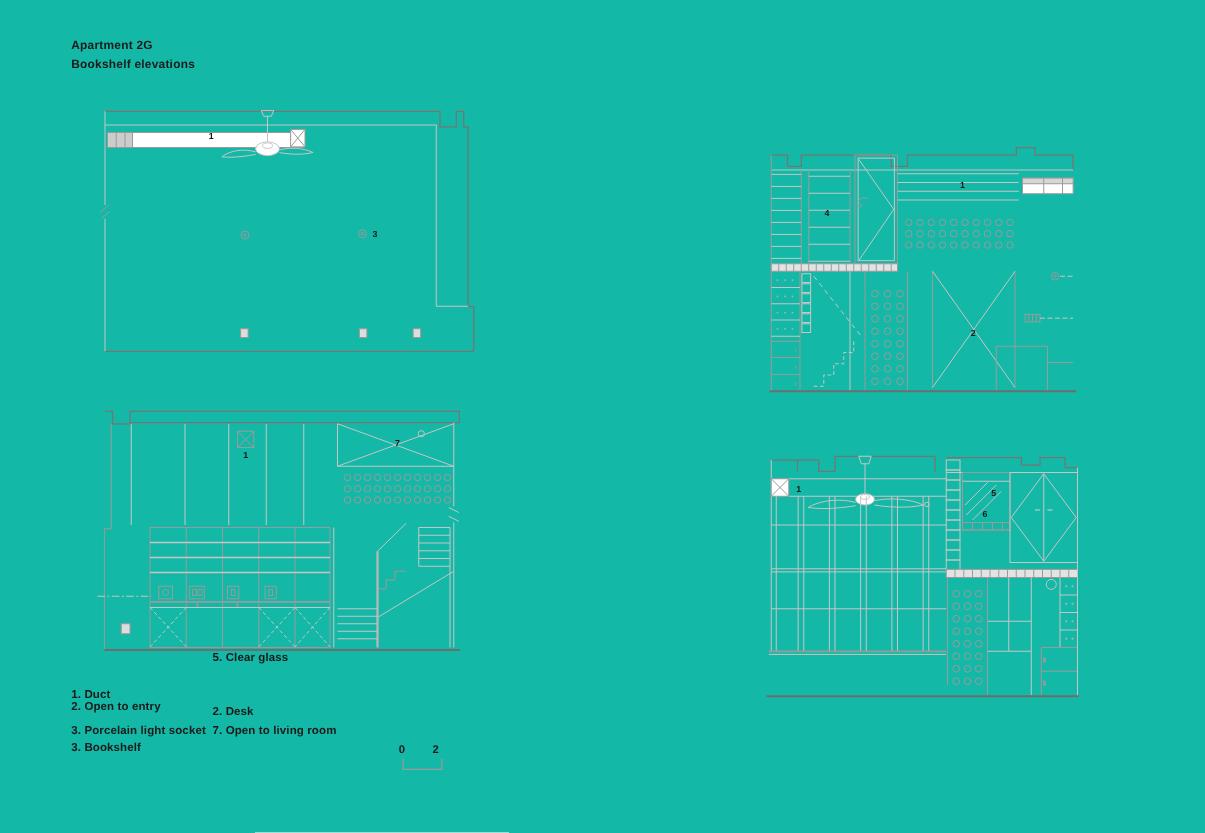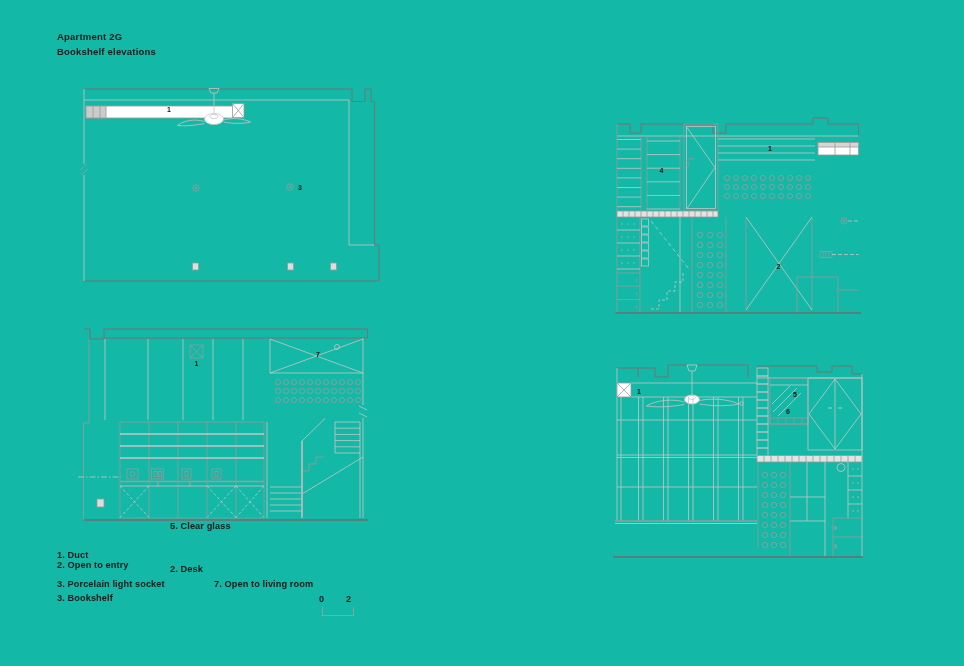--- a/index.html
+++ b/index.html
@@ -28,21 +28,21 @@
   <div class="abs title-line" style="left:57px;top:31px;">Apartment 2G</div>
   <div class="abs title-line" style="left:57px;top:46px;">Bookshelf elevations</div>
 
   <div>
     <div class="abs legend-item" style="left:57px;top:548px;">1. Duct</div>
     <div class="abs legend-item" style="left:57px;top:558px;">2. Open to entry</div>
     <div class="abs legend-item" style="left:57px;top:577px;">3. Porcelain light socket</div>
     <div class="abs legend-item" style="left:57px;top:591px;">3. Bookshelf</div>
     <div class="abs legend-item" style="left:170px;top:519px;">5. Clear glass</div>
     <div class="abs legend-item" style="left:170px;top:562px;">2. Desk</div>
-    <div class="abs legend-item" style="left:170px;top:577px;margin-left:44px;">7. Open to living room</div>
+    <div class="abs legend-item" style="left:170px;top:577px;">7. Open to living room</div>
   </div>
 
   <div>
     <div class="abs scale-num" style="left:319px;top:594px;">0</div>
     <div class="abs scale-num" style="left:346px;top:594px;">2</div>
     <div class="abs scale-bracket" style="left:322px;top:607px;"></div>
   </div>
 
   <svg width="964" height="666" viewBox="0 0 964 666">
 

